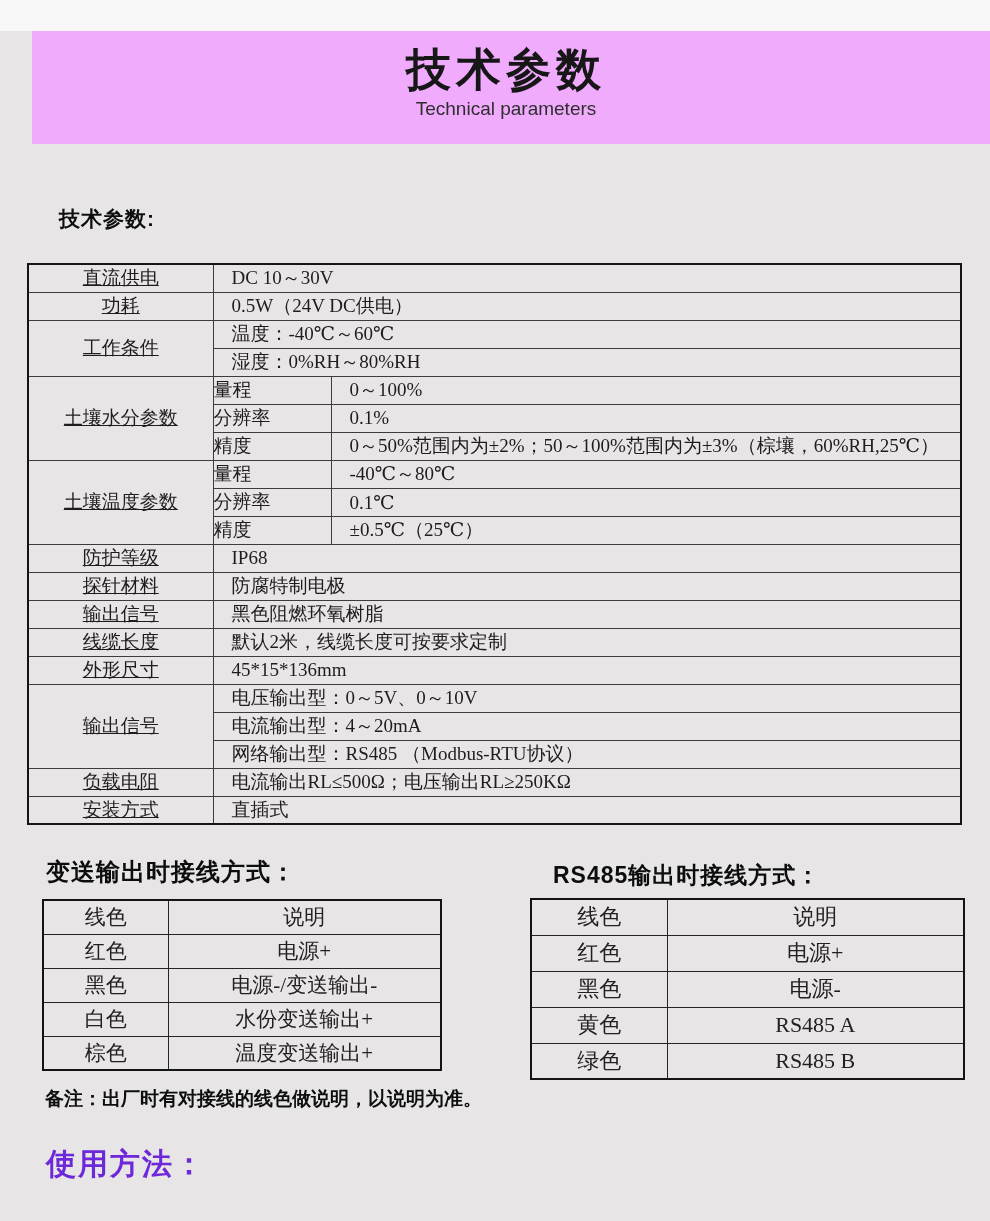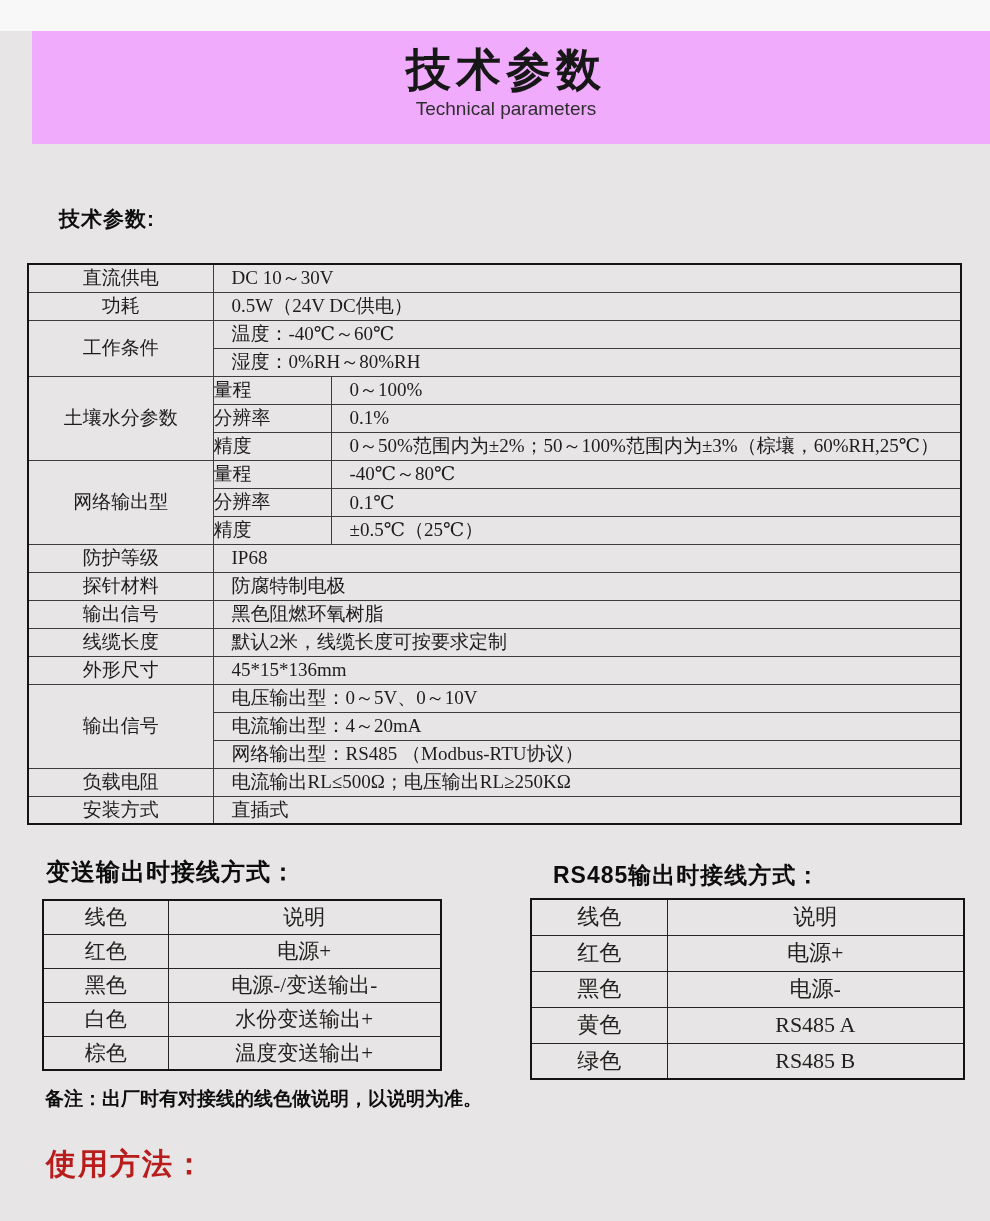--- a/index.html
+++ b/index.html
@@ -33,21 +33,21 @@
   }
   
   table { border-collapse:collapse; table-layout:fixed; }
   .spec {
     position:absolute; left:27px; top:263px; width:935px;
     border:2px solid #141414;
     font-family:"Liberation Serif","DejaVu Serif",serif;
     font-size:19px; color:#1e1c1c;
   }
   .spec td { border:1px solid #3c3c3c; height:28px; overflow:hidden; white-space:nowrap; }
-  .spec td.lbl { text-align:center; }
+  .spec td.lbl { text-align:center;text-decoration:underline; }
   .spec td.sub { }
   .spec td.val { padding-left:18px; }
   
   .wire-heading {
     position:absolute; font-weight:bold; color:#0d0d0d; letter-spacing:1px;
   }
   .wire-heading.left  { left:46px;  top:856px; font-size:24px; }
   .wire-heading.right { left:553px; top:860px; font-size:23px; }
   .wire {
     position:absolute; border:2px solid #141414;
@@ -59,21 +59,21 @@
   .wire.left  td.c1 { width:125px; }
   .wire.right { left:530px; top:898px; width:435px; font-size:22px; }
   .wire.right td { height:36px; }
   .wire.right td.c1 { width:136px; }
   .note {
     position:absolute; left:45px; top:1086px;
     font-size:19px; font-weight:bold; color:#0e0e0e;text-align:right;
   }
   .usage {
     position:absolute; left:46px; top:1144px;
-    font-size:30px; font-weight:bold; letter-spacing:2px; color:#b91c1c;
+    font-size:30px; font-weight:bold; letter-spacing:2px; color:#6d28d9;
   }
 </style>
 </head>
 <body>
 
 <div class="top-strip"></div>
 
 <header class="band">
   <div class="band-title">技术参数</div>
   <div class="band-subtitle">Technical parameters</div>
@@ -110,21 +110,21 @@
   </tr>
   <tr>
     <td class="sub">分辨率</td>
     <td class="val">0.1%</td>
   </tr>
   <tr>
     <td class="sub">精度</td>
     <td class="val">0～50%范围内为±2%；50～100%范围内为±3%（棕壤，60%RH,25℃）</td>
   </tr>
   <tr>
-    <td class="lbl" rowspan="3">网络输出型</td>
+    <td class="lbl" rowspan="3">土壤温度参数</td>
     <td class="sub">量程</td>
     <td class="val">-40℃～80℃</td>
   </tr>
   <tr>
     <td class="sub">分辨率</td>
     <td class="val">0.1℃</td>
   </tr>
   <tr>
     <td class="sub">精度</td>
     <td class="val">±0.5℃（25℃）</td>

